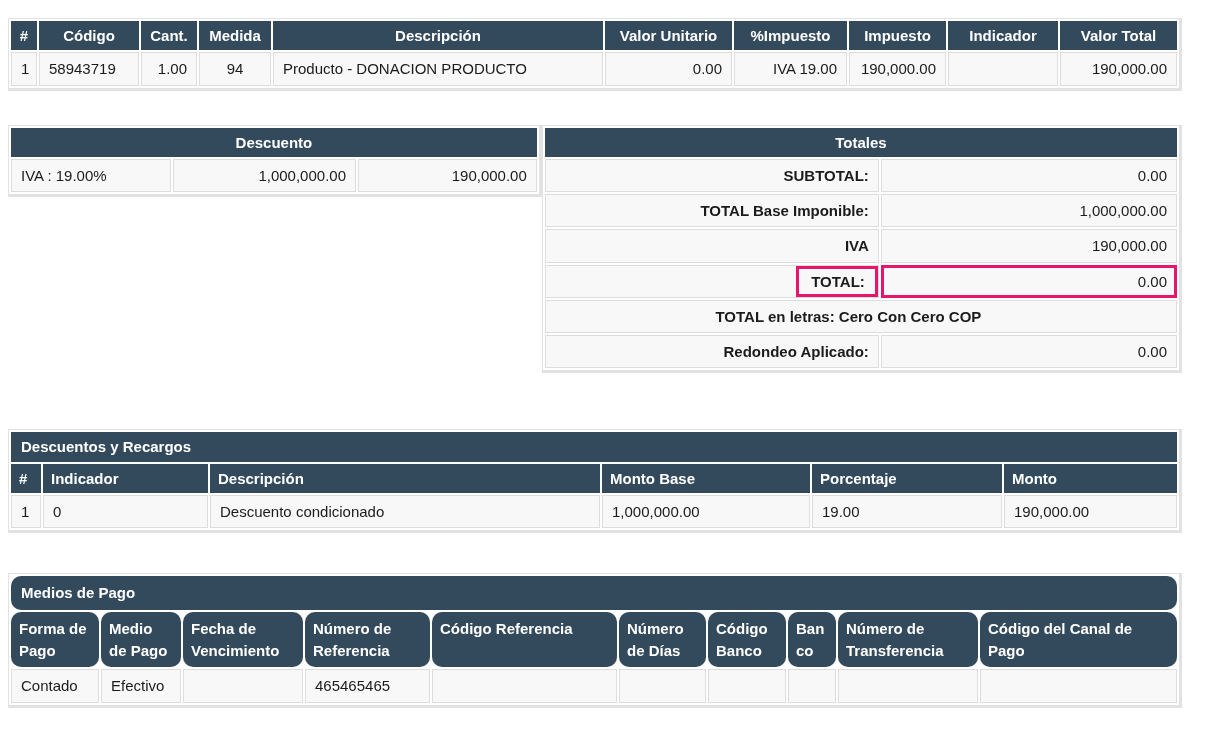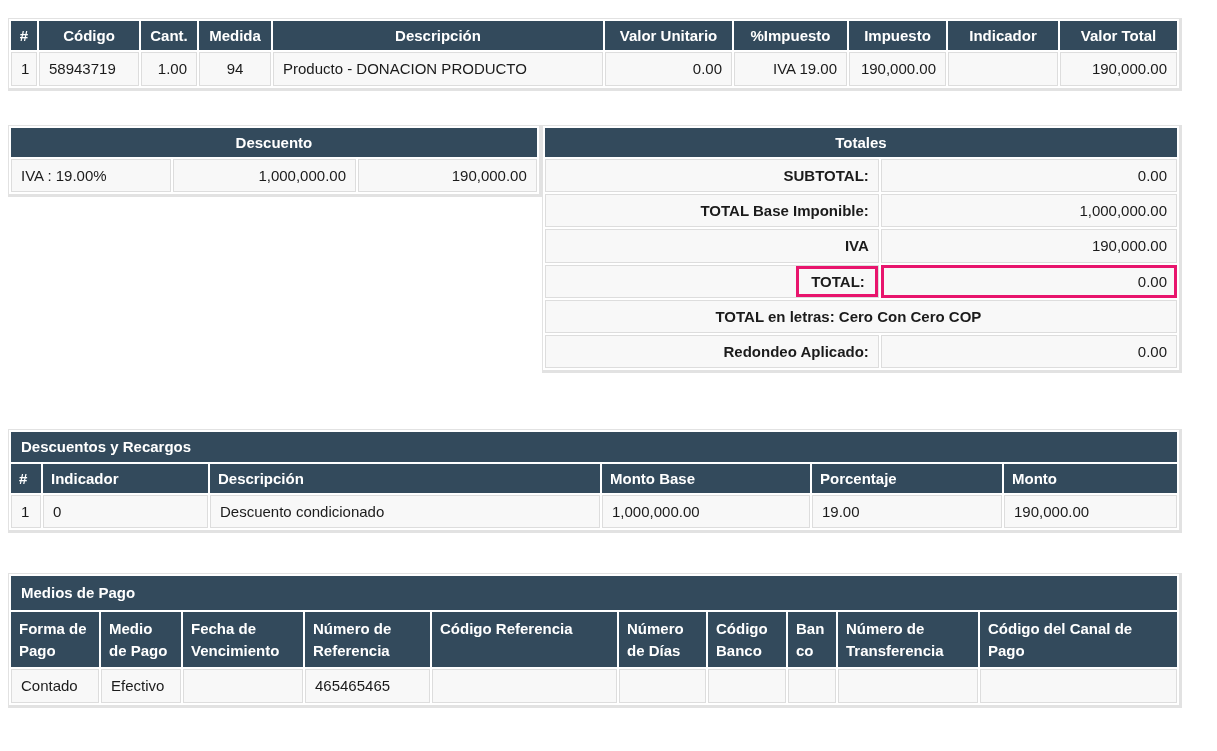--- a/index.html
+++ b/index.html
@@ -23,21 +23,21 @@
   .totales td.t-label{font-weight:bold;text-align:right;padding-left:45px;}
   .totales td.t-value{text-align:right;}
   .totales tr.hl td.t-label{padding:0;background:var(--row-bg);}
   .hl-box{display:inline-block;border:3px solid var(--highlight,#e8156d);padding:4px 10px 4px 12px;font-weight:bold;}
   .totales td.hl-val{border:3px solid var(--highlight,#e8156d);padding:5px 7px;}
   .t-letras{font-weight:bold;text-align:center;padding-right:34px !important;}
   .desc{width:100%;margin-bottom:40px;margin-top:12px;}
   .desc th,.pagos th{text-align:left;}
   .title-bar{text-align:left !important;padding-left:10px !important;}
   .pagos{width:100%;}
-  .pagos th{vertical-align:top;line-height:1.45;white-space:normal;}
+  .pagos th{vertical-align:top;line-height:1.45;white-space:normal;border-radius:10px;}
   .brk{word-break:break-all;}
 </style>
 </head>
 <body>
 
 <div class="page">
 
   <table class="tbl items">
     <colgroup>
       <col style="width:26px">

